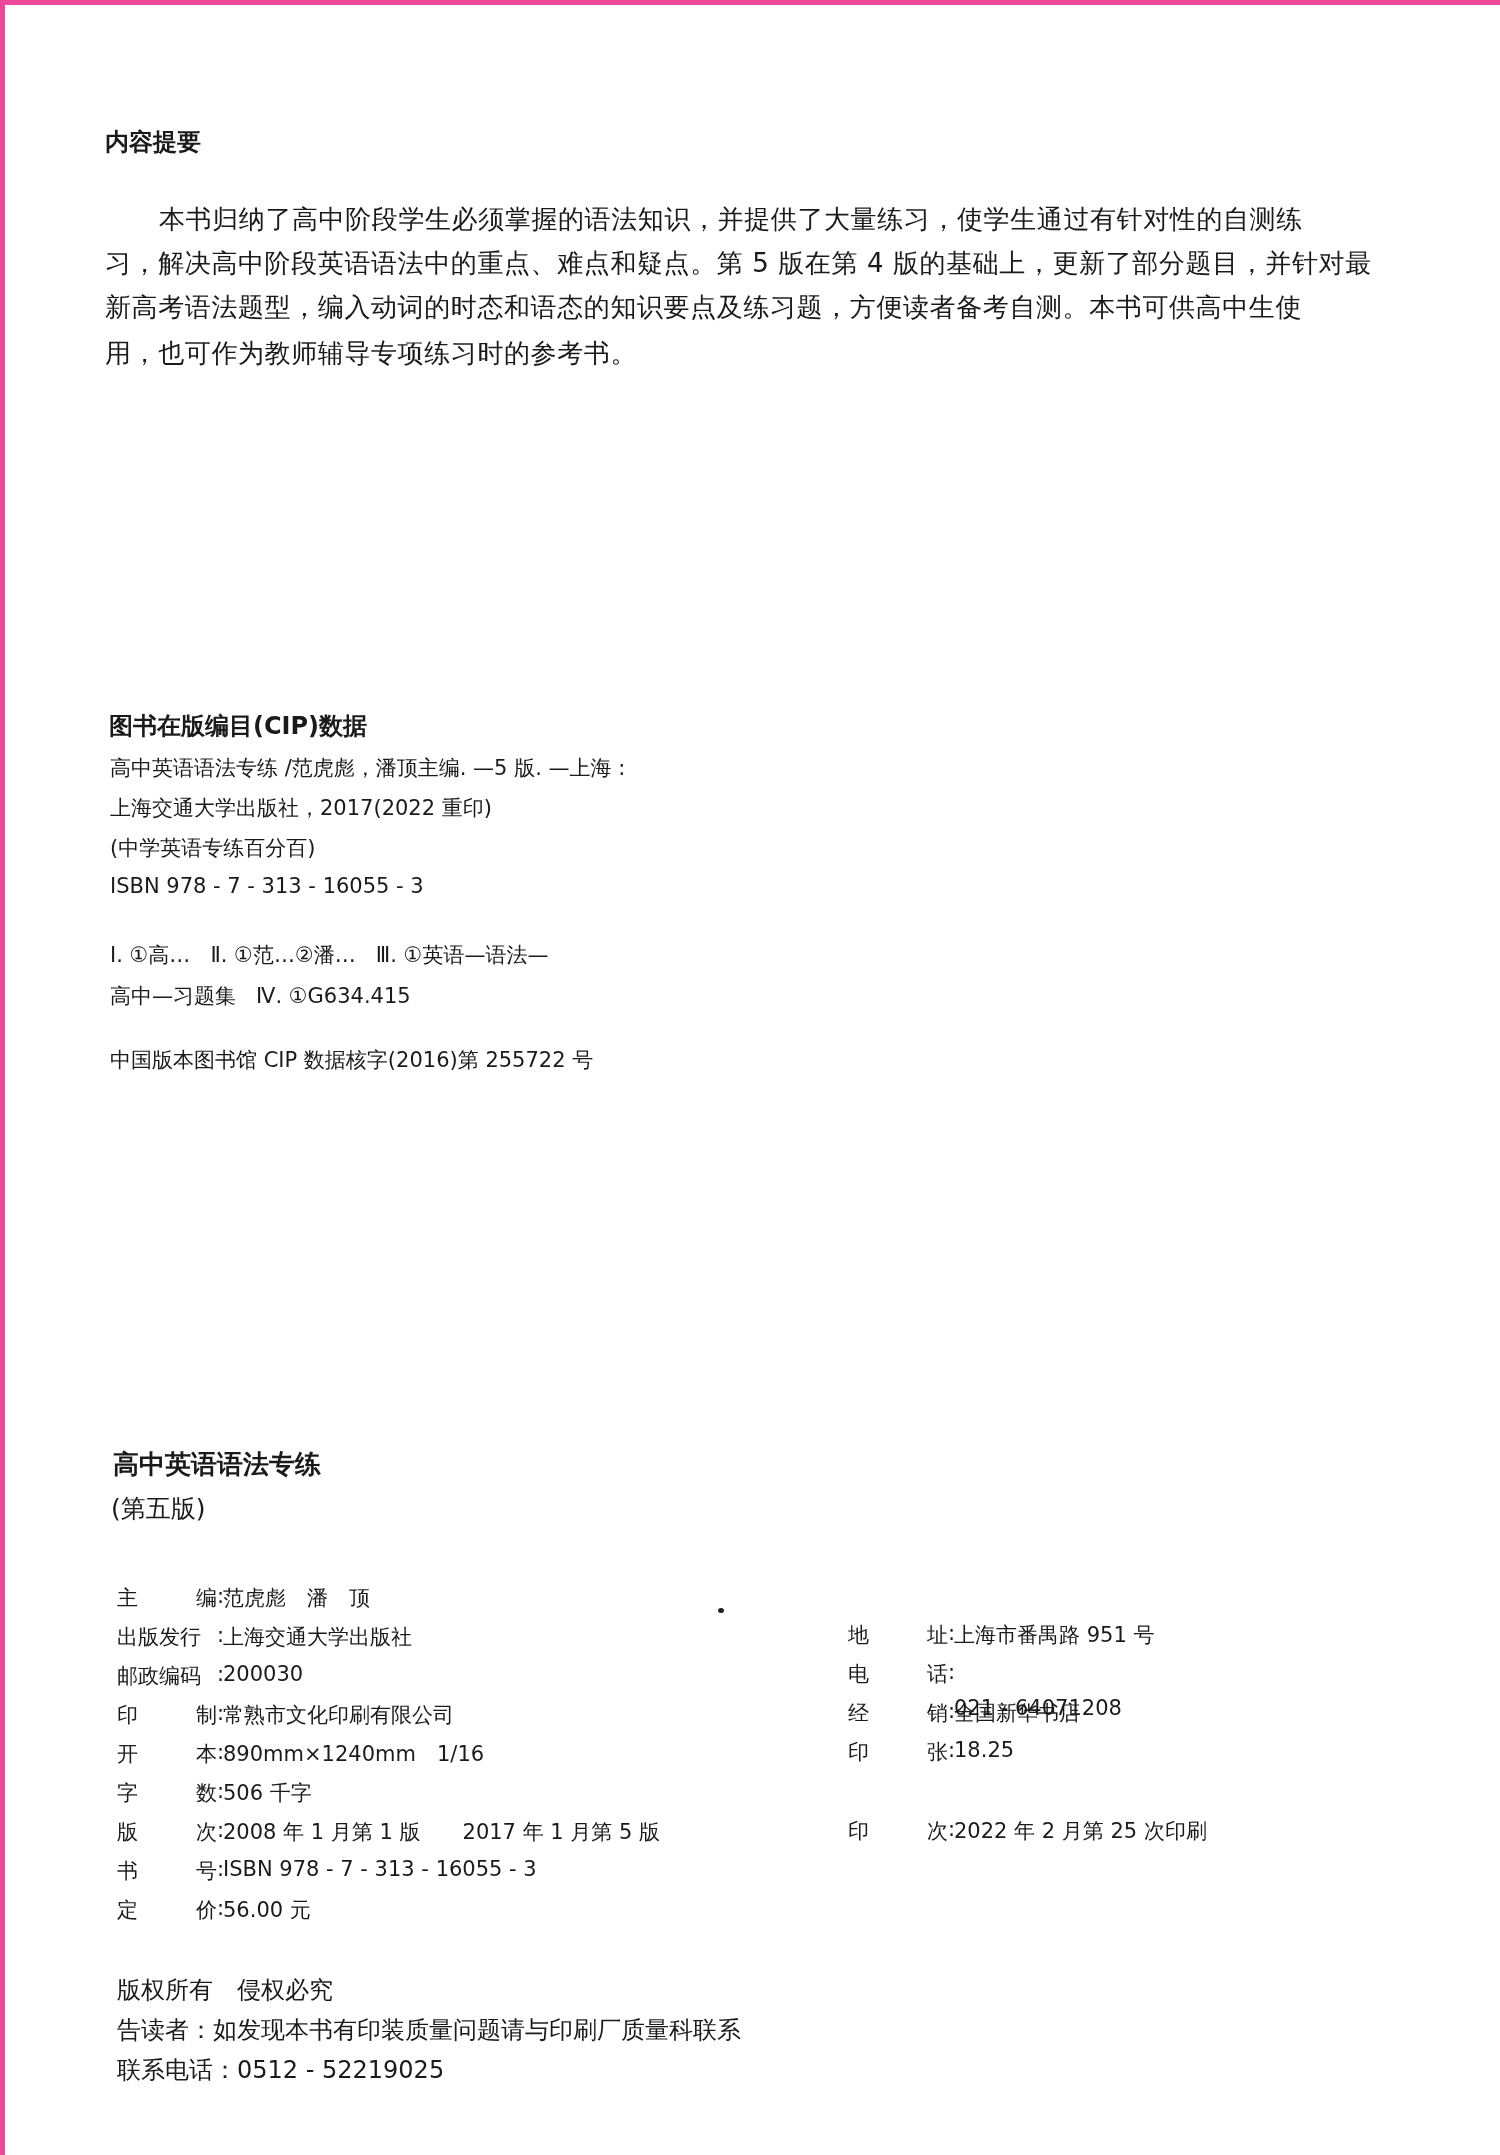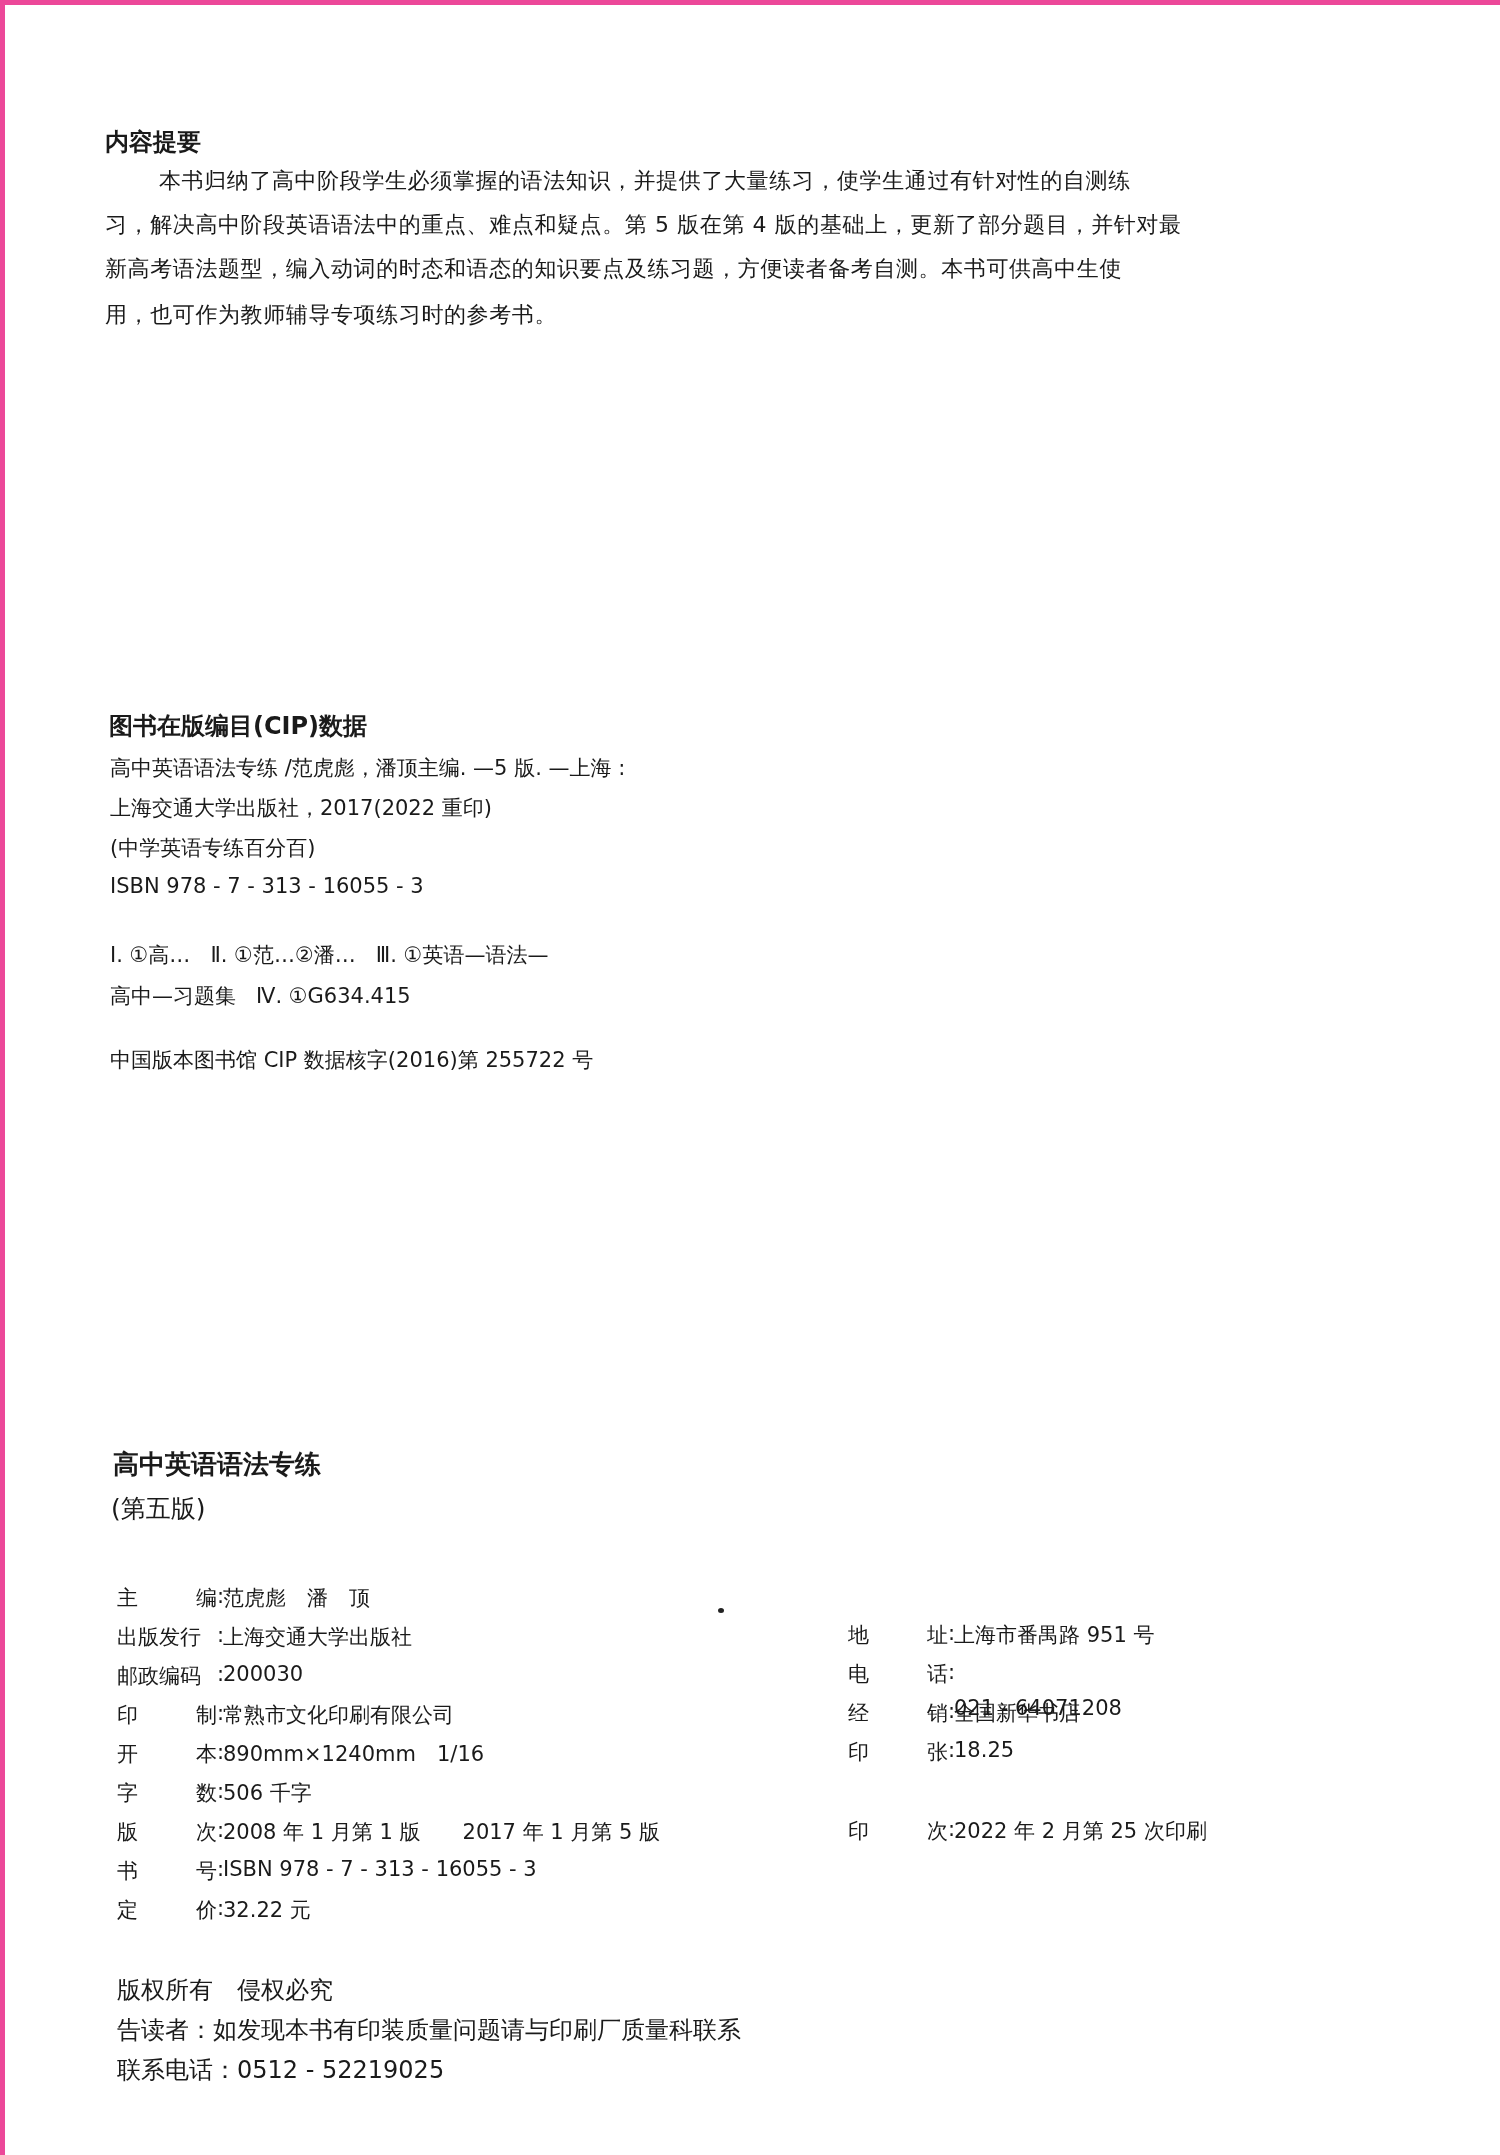--- a/index.html
+++ b/index.html
@@ -1,21 +1,21 @@
 <!DOCTYPE html>
 <html><head>
 <meta charset="utf-8">
 <style>
   html, body { margin:0; padding:0; background:#ffffff; }
   body { width:1500px; height:2155px; position:relative; overflow:hidden;
          font-family:"DejaVu Sans","Liberation Sans",sans-serif; color:#1a1a1a; }
   .page { position:absolute; left:0; top:0; width:1498px; height:2153px; border:5px solid #ec4899; }
   .abs { position:absolute; white-space:nowrap; }
   .h-sec { font-size:24px; font-weight:bold; letter-spacing:0; }
-  .body-line { font-size:22px; left:100px; width:1298px; letter-spacing:0.6px; }
+  .body-line { font-size:26px; left:100px; width:1298px; letter-spacing:0.6px;margin-top:36px; }
   .indent { padding-left:54px; box-sizing:border-box; }
   .cip { font-size:21px; left:105px; }
   .title { font-size:26px; font-weight:bold; left:108px; }
   .subtitle { font-size:25px; left:106px; }
   .row { font-size:21px; display:flex; }
   .row .lab { width:100px; display:flex; justify-content:space-between; }
   .row .colon { width:6px; }
   .foot { font-size:24px; left:112px; }
   .speck { position:absolute; background:#222; border-radius:50%; }
 </style>
@@ -104,21 +104,21 @@
         </span>
         <span class="colon">:</span>
         <span style="white-space: pre;">ISBN 978 - 7 - 313 - 16055 - 3</span>
       </div>
       <div class="abs row" style="left: 112px; top: 1891px;">
         <span class="lab">
           <span>定</span>
           <span>价</span>
         </span>
         <span class="colon">:</span>
-        <span style="white-space: pre;">32.22 元</span>
+        <span style="white-space: pre;">56.00 元</span>
       </div>
     </div>
 
   <div id="imprint-right">
       <div class="abs row" style="left: 843px; top: 1616px;">
         <span class="lab">
           <span>地</span>
           <span>址</span>
         </span>
         <span class="colon">:</span>

